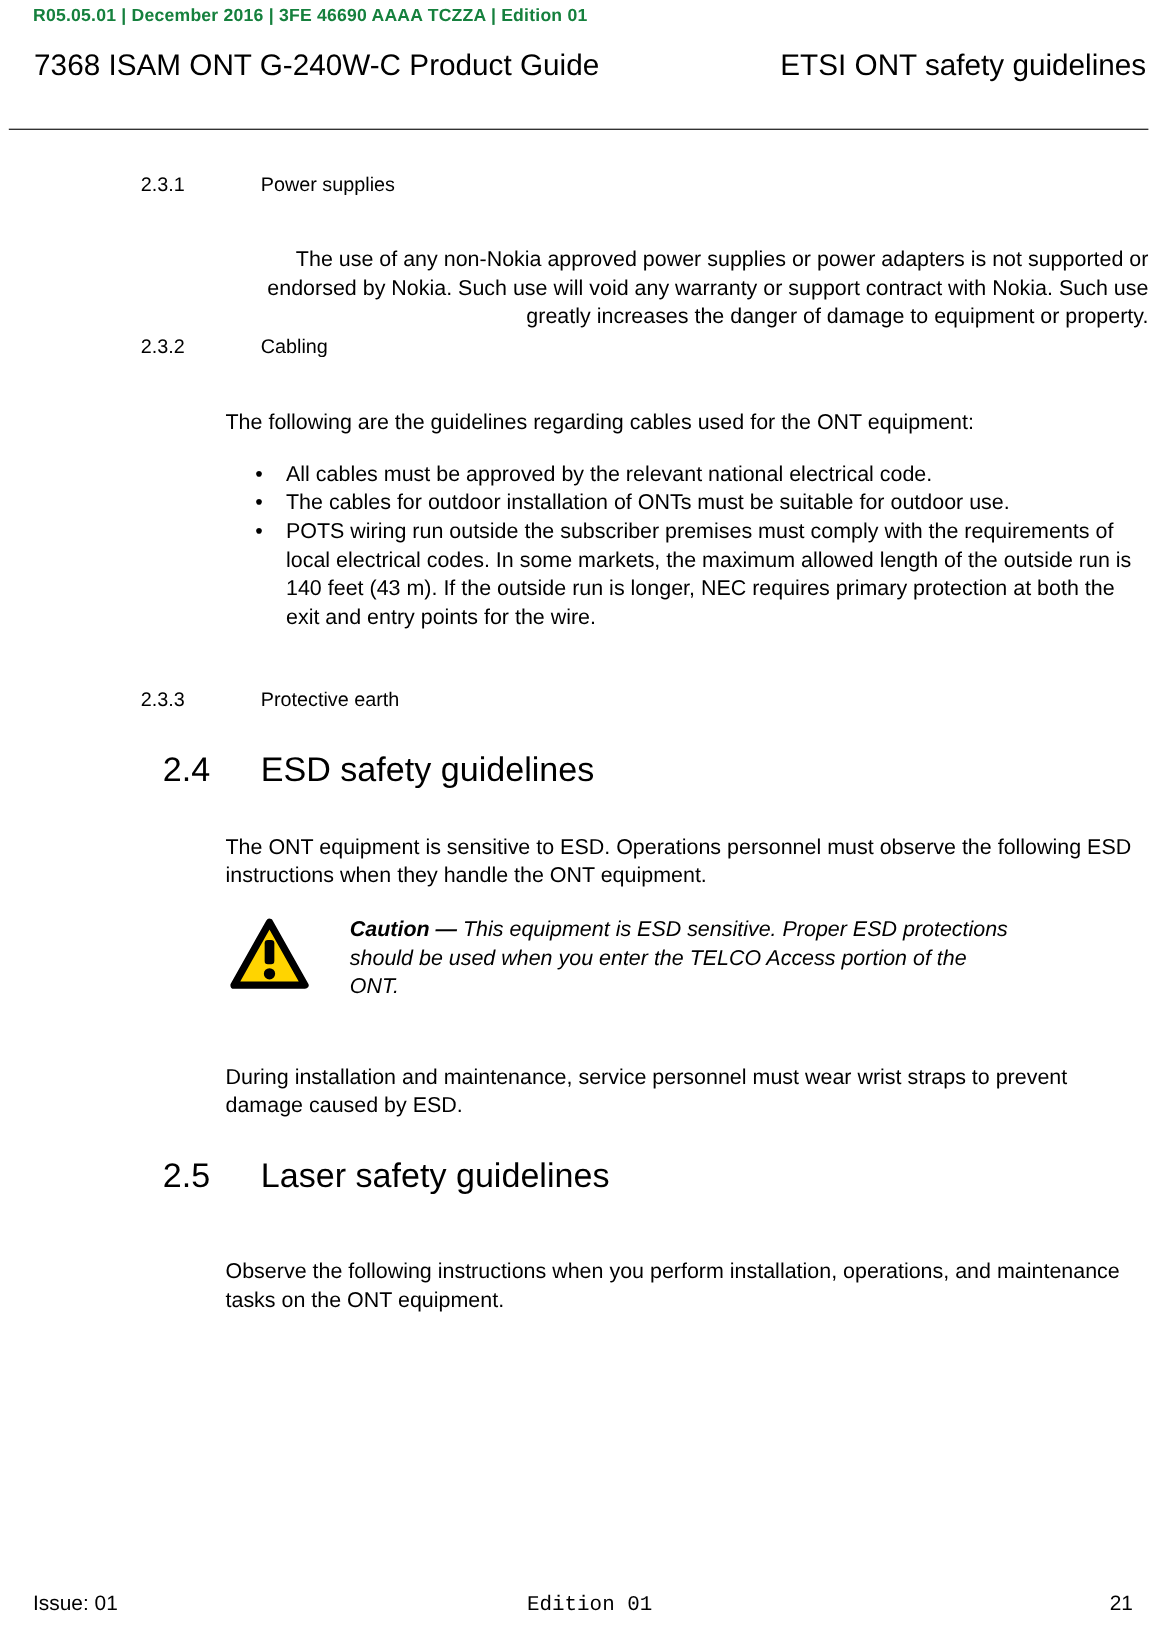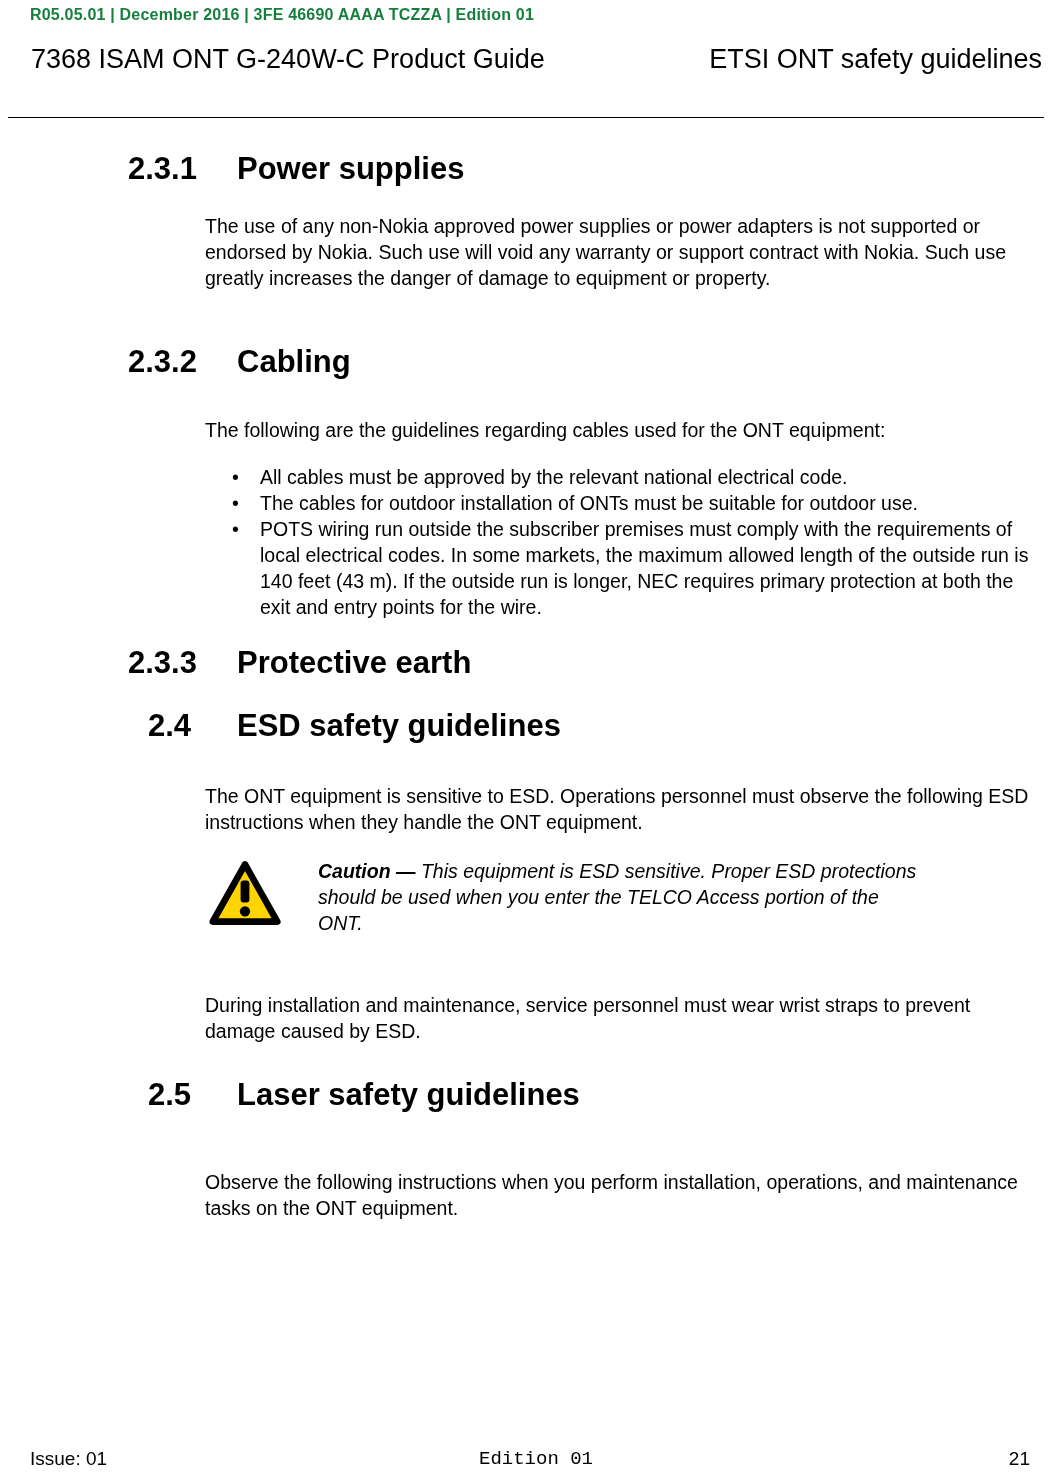--- a/index.html
+++ b/index.html
@@ -44,57 +44,57 @@
     position: absolute;
     top: 118px;
     left: 0;
     right: 0;
     display: flow-root;
   }
 
   .h-sub {
     display: flex;
     margin-left: 128px;
-    font-size: 31px;
-    font-weight: bold;
+    font-size: 18px;
+    font-weight: normal;
     line-height: 29px;
     align-items: center;
   }
   .h-sub .h-num { width: 109px; flex: 0 0 109px; }
 
   .h-main {
     display: flex;
     margin-left: 148px;
     font-size: 31px;
-    font-weight: bold;
+    font-weight: normal;
     line-height: 36px;
   }
   .h-main .h-num { width: 89px; flex: 0 0 89px; }
 
   .para {
     margin-left: 205px;
     margin-right: 6px;
     font-size: 19.5px;
     line-height: 26px;
   }
 
   .bullets { margin-left: 232px; margin-right: 10px; }
   .bullet-item {
     display: flex;
     font-size: 19.5px;
     line-height: 26px;
   }
   .bullet-item .glyph { width: 28px; flex: 0 0 28px; }
 
   .mt-36 { margin-top: 36px; }
-  .mt-45 { margin-top: 30px; }
-  .mt-56 { margin-top: 56px; }
+  .mt-45 { margin-top: 40px; text-align: right; }
+  .mt-56 { }
   .mt-41 { margin-top: 41px; }
   .mt-21 { margin-top: 21px; }
-  .mt-68 { margin-top: 28px; }
+  .mt-68 { margin-top: 48px; }
   .mt-43 { margin-top: 43px; }
   .mt-31 { margin-top: 31px; }
   .mt-39 { margin-top: 39px; }
   .mt-23 { margin-top: 23px; }
   .mt-42 { margin-top: 56px; }
   .mt-33 { margin-top: 33px; }
 
   .caution-box {
     margin-left: 208px;
     display: flex;

